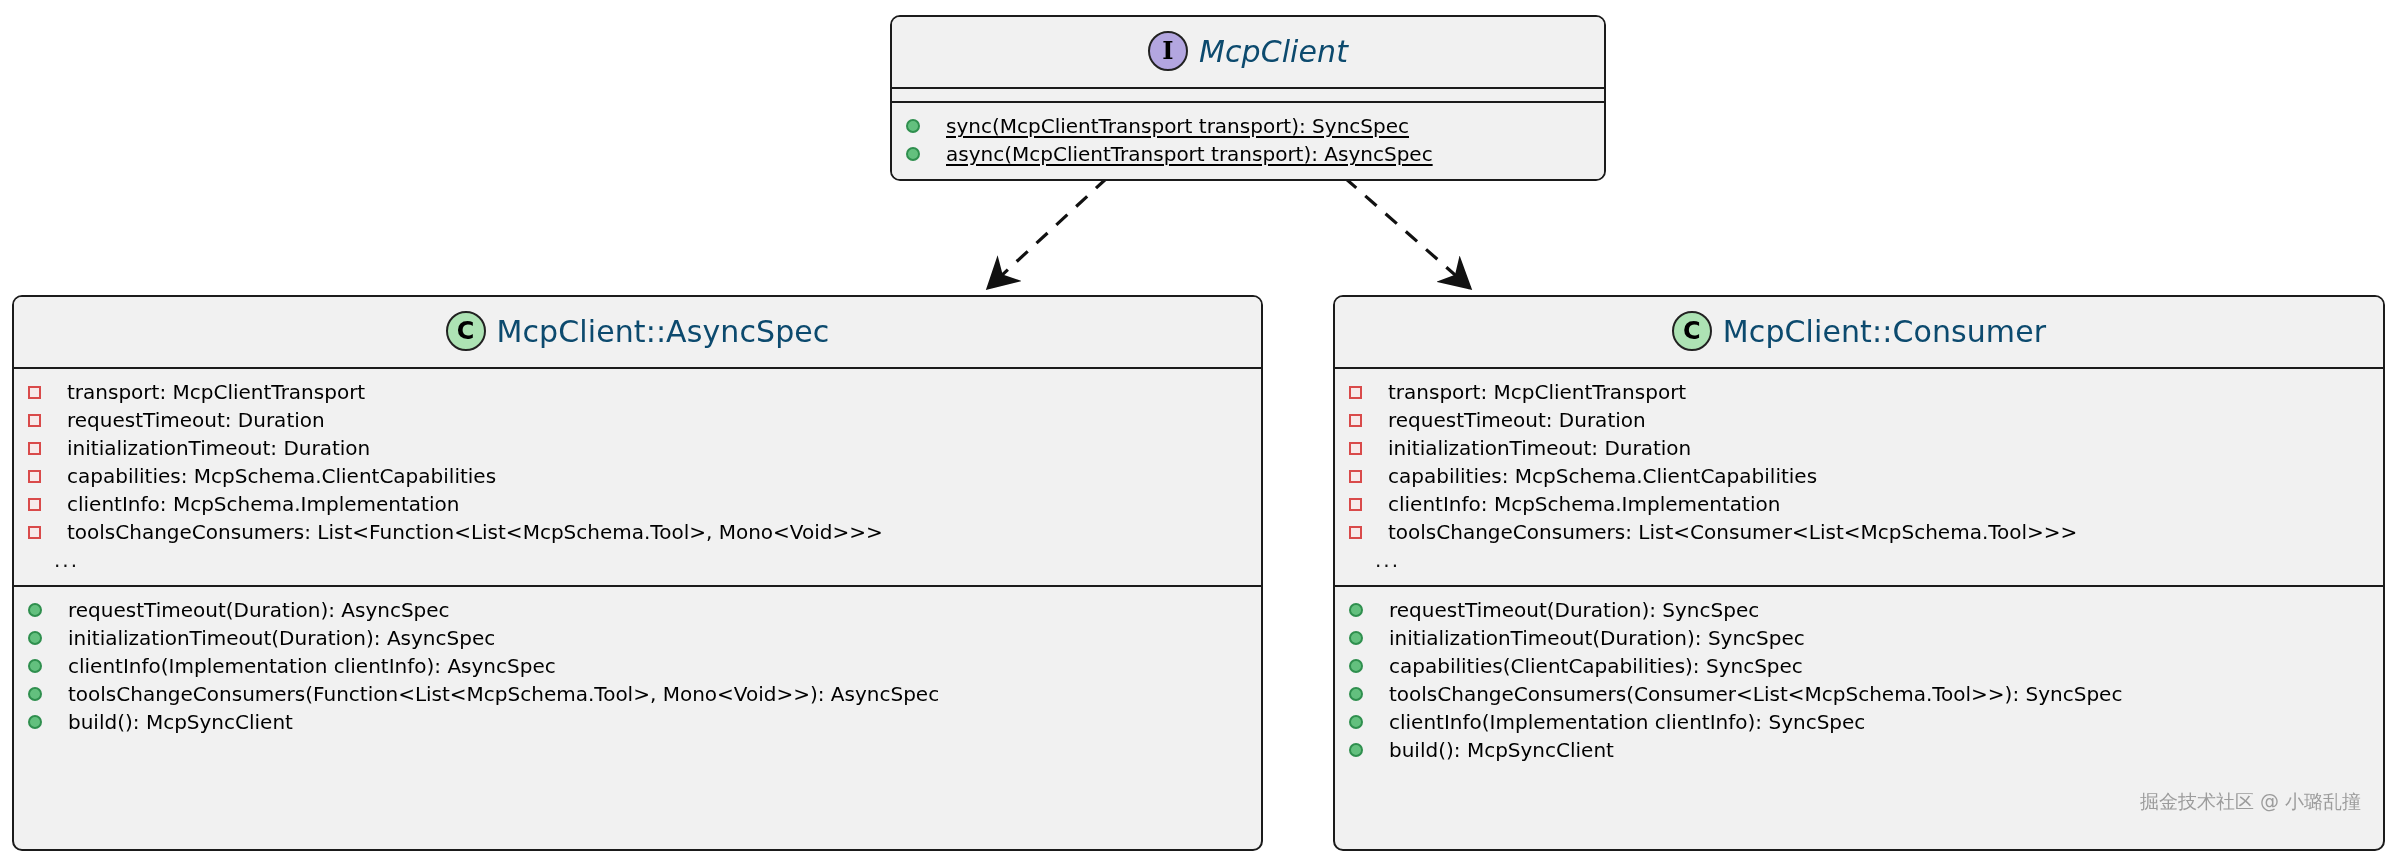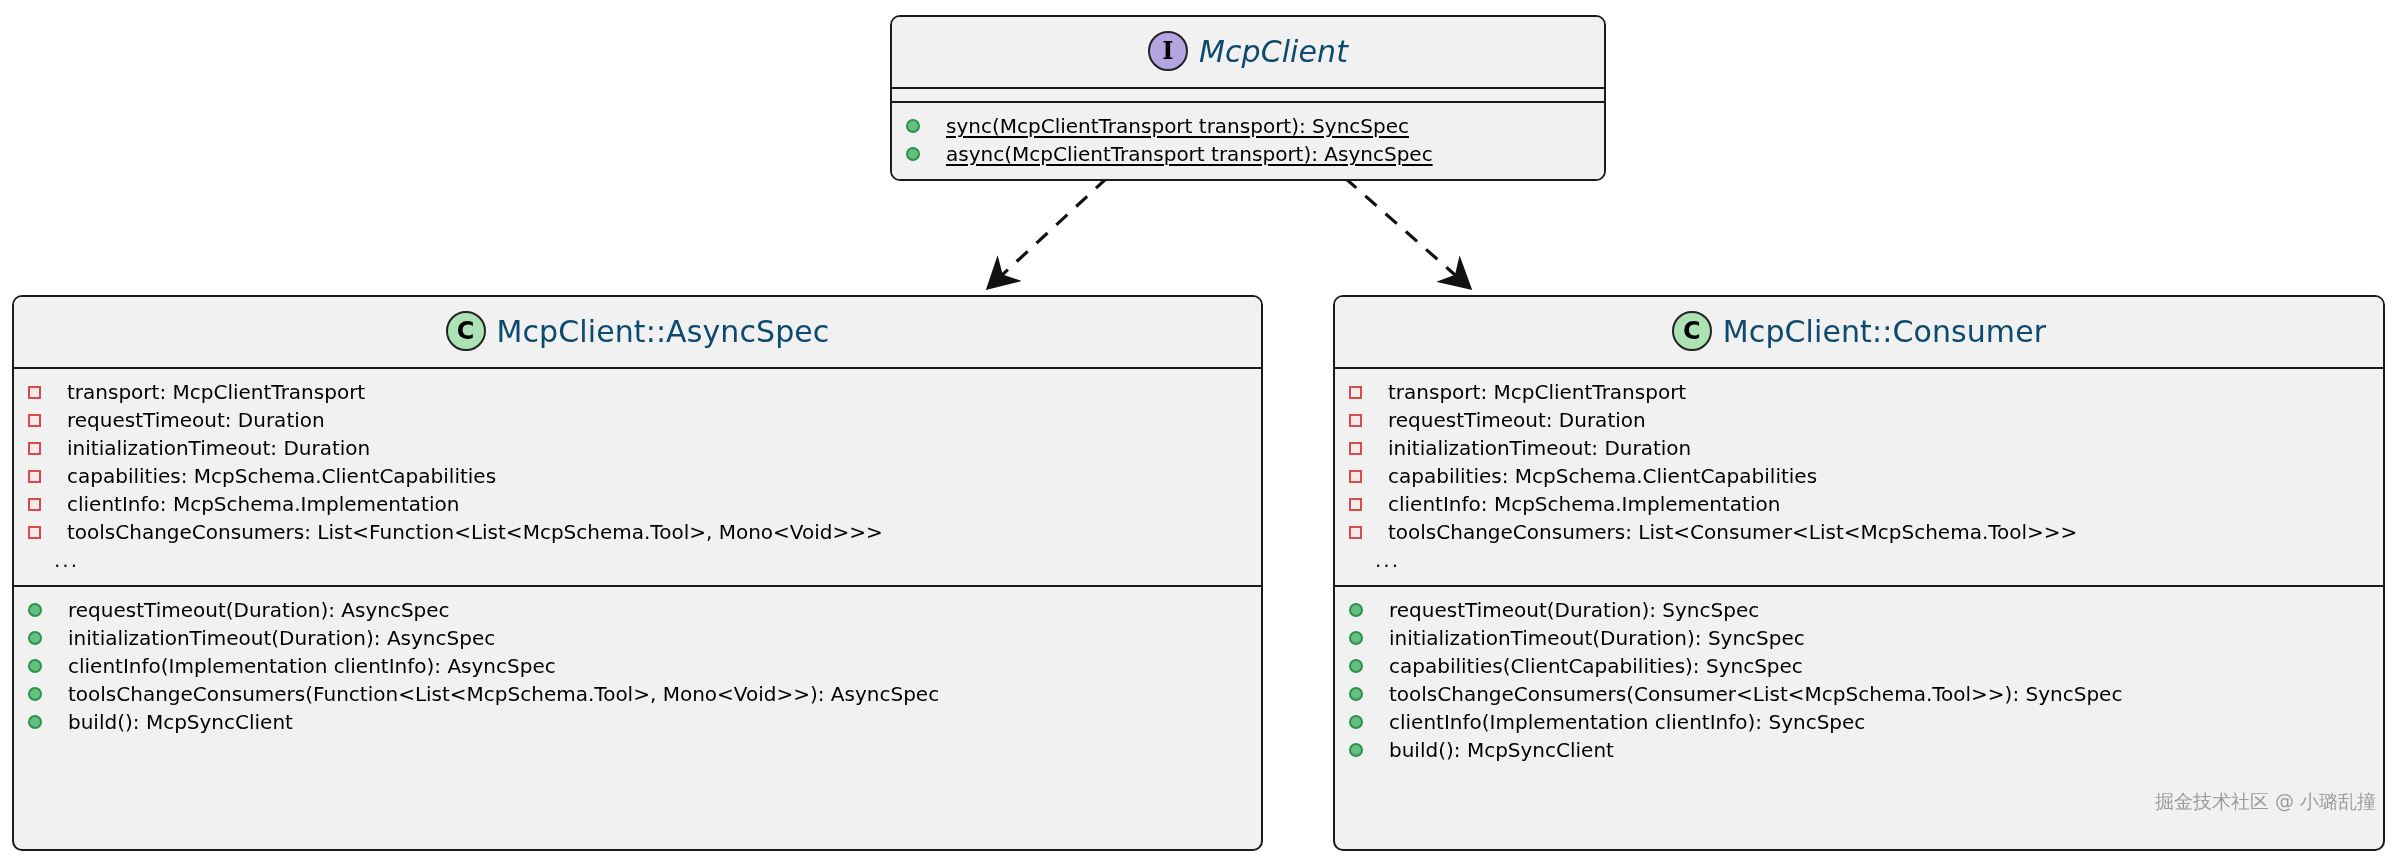--- a/index.html
+++ b/index.html
@@ -127,21 +127,21 @@
     position: absolute;
     left: 0; top: 0;
     width: 2396px;
     height: 865px;
     pointer-events: none;
   }
 
   
   .watermark {
     position: absolute;
-    right: 7px;
+    right: 22px;
     bottom: 34px;
     font-size: 19px;
     color: #9c9c9c;
     white-space: nowrap;
     font-family: "DejaVu Sans", sans-serif;
   }
 </style>
 </head>
 <body>
 

